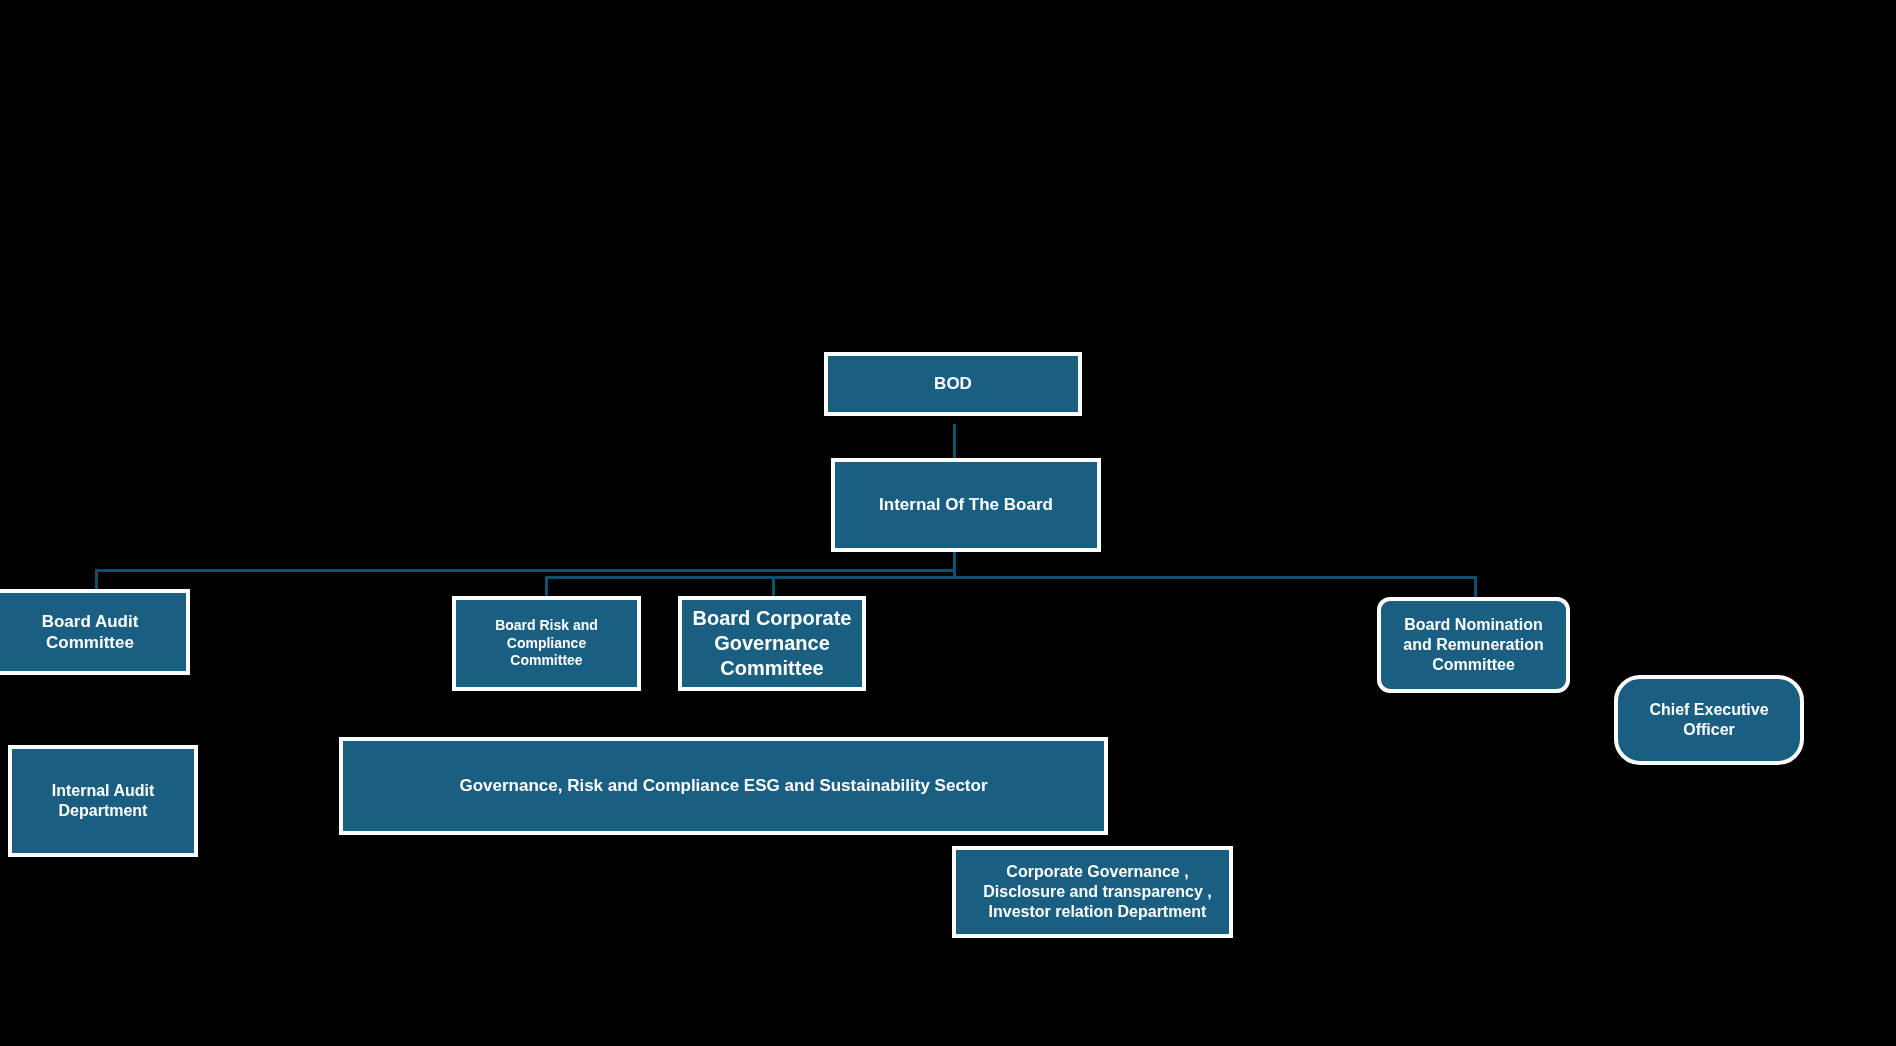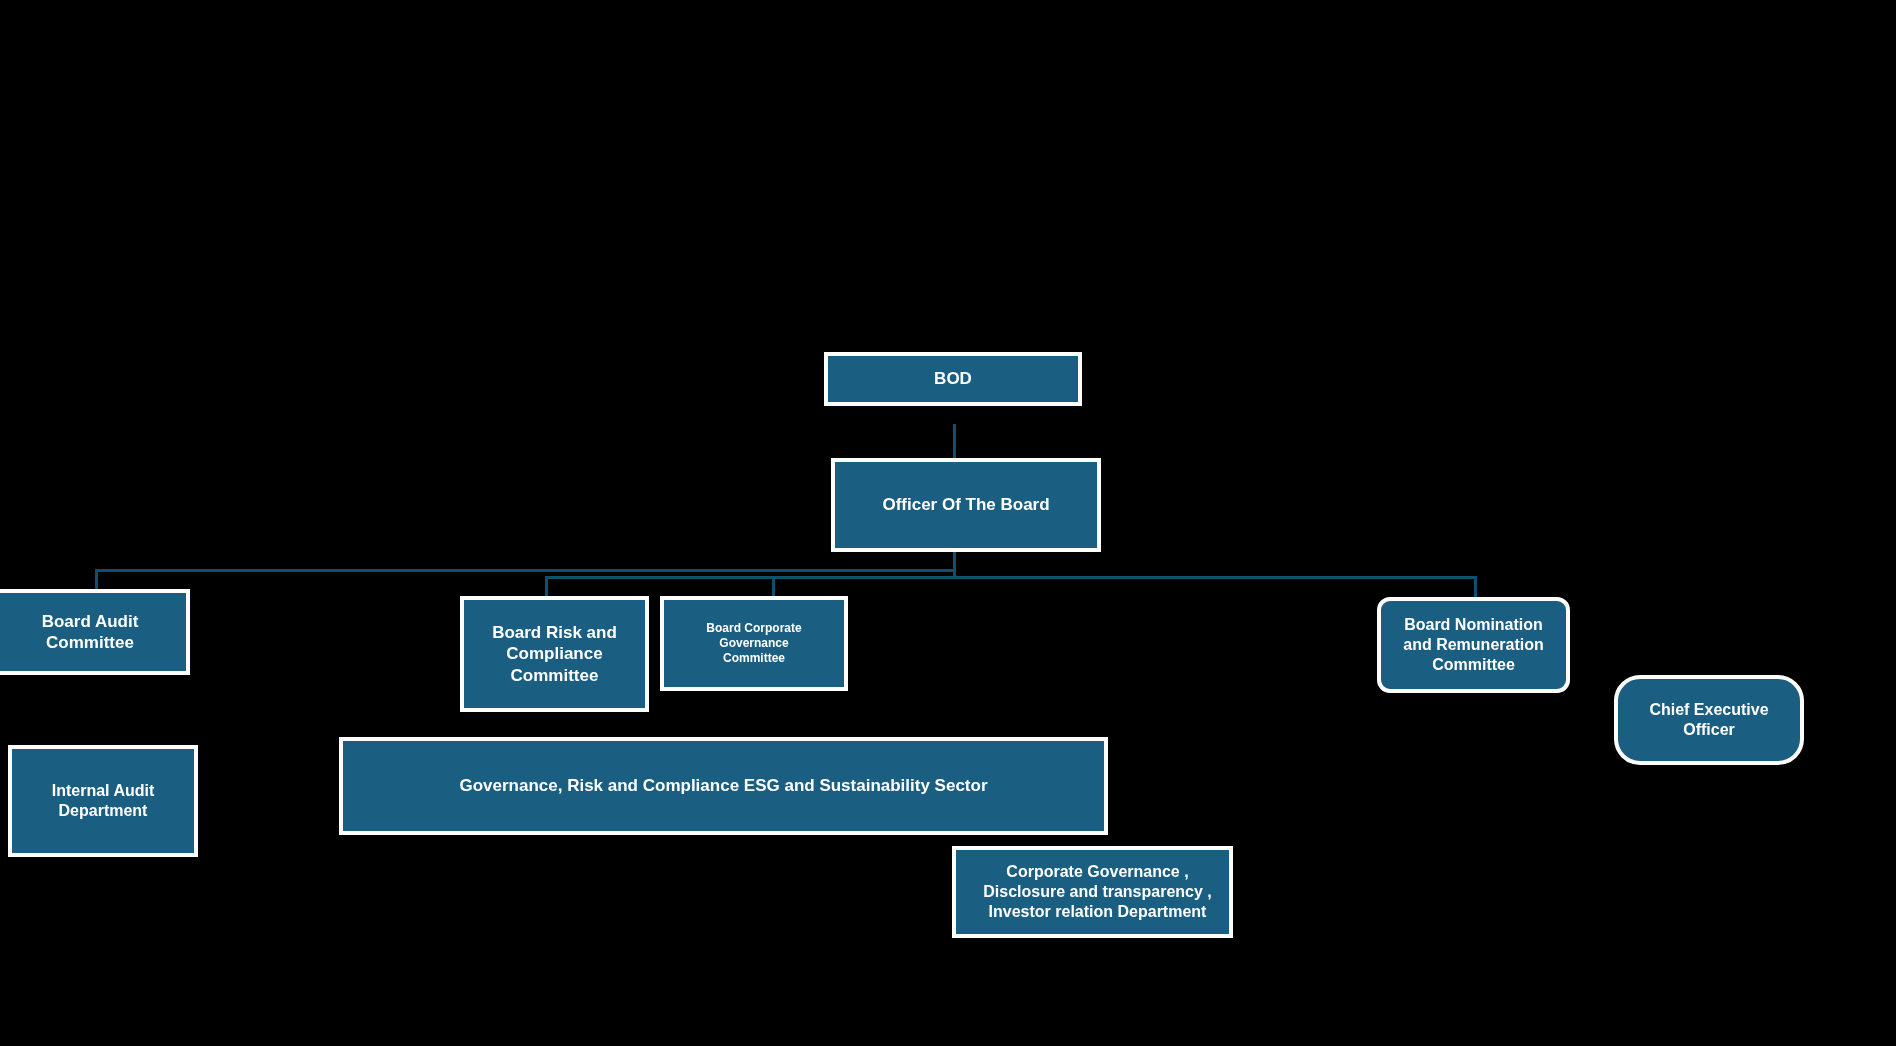--- a/index.html
+++ b/index.html
@@ -53,32 +53,32 @@
   <div class="conn conn-h" style="left:545px; top:576px; width:410px;"></div>
 
   <div class="conn conn-v" style="left:545px; top:576px; height:20px;"></div>
 
   <div class="conn conn-v" style="left:772px; top:576px; height:20px;"></div>
 
   <div class="conn conn-h" style="left:953px; top:576px; width:524px;"></div>
 
   <div class="conn conn-v" style="left:1474px; top:576px; height:21px;"></div>
 
-  <div class="node" style="left:824px; top:352px; width:258px; height:54px; font-size:17px;">BOD</div>
+  <div class="node" style="left:824px; top:352px; width:258px; height:64px; font-size:17px;">BOD</div>
 
-  <div class="node" style="left:831px; top:458px; width:270px; height:94px; font-size:17px;">Officer Of The Board</div>
+  <div class="node" style="left:831px; top:458px; width:270px; height:94px; font-size:17px;">Internal Of The Board</div>
 
   <div class="node" style="left:-10px; top:589px; width:200px; height:86px; font-size:17px;">Board Audit
 Committee</div>
 
-  <div class="node" style="left:452px; top:596px; width:189px; height:116px; font-size:17px;margin-left:8px;">Board Risk and
+  <div class="node" style="left:452px; top:596px; width:189px; height:95px; font-size:14px;">Board Risk and
 Compliance
 Committee</div>
 
-  <div class="node" style="left:660px; top:596px; width:188px; height:95px; font-size:12px;">Board Corporate
+  <div class="node" style="left:678px; top:596px; width:188px; height:95px; font-size:20px;">Board Corporate
 Governance
 Committee</div>
 
   <div class="node" style="left:1377px; top:597px; width:193px; height:96px; font-size:16px;border-radius:13px;">Board Nomination
 and Remuneration
 Committee</div>
 
   <div class="node" style="left:1614px; top:675px; width:190px; height:90px; font-size:16px;border-radius:26px;">Chief Executive
 Officer</div>
 

